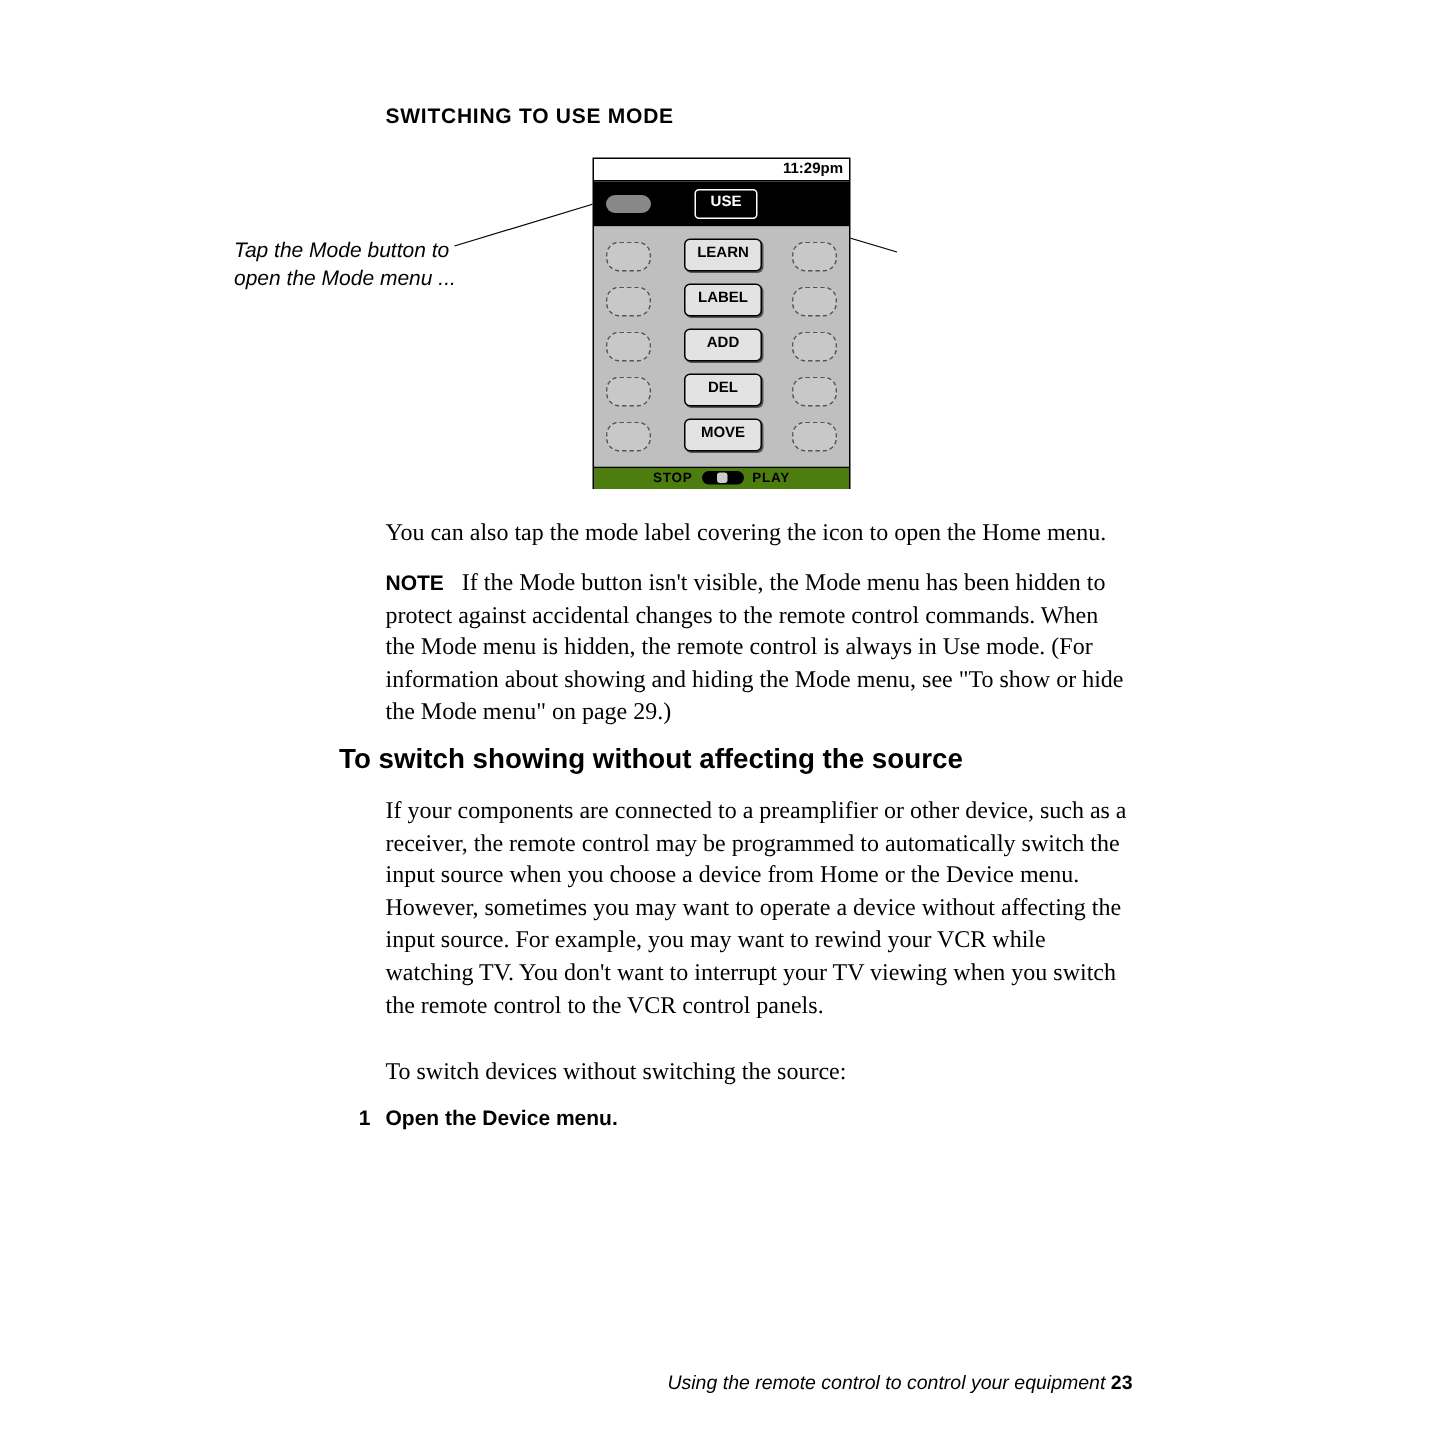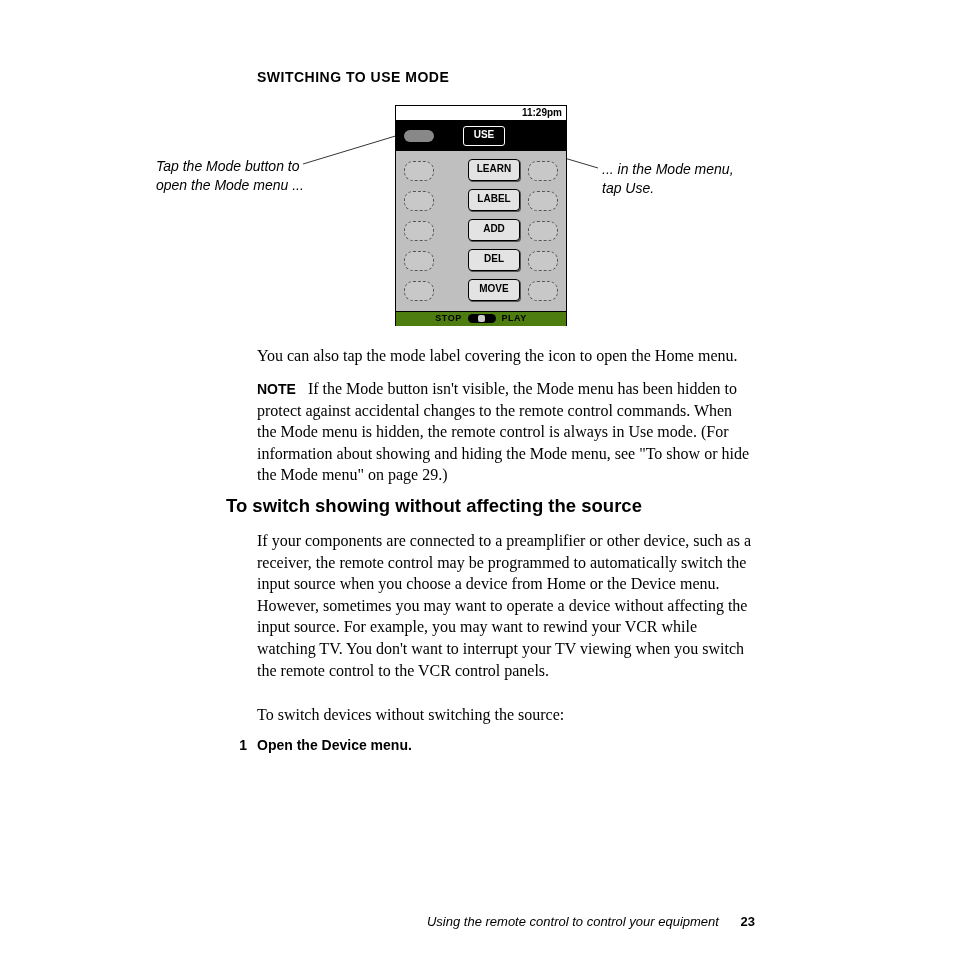--- a/index.html
+++ b/index.html
@@ -102,21 +102,21 @@
     border: 1px dashed #555;
     border-radius: 9px;
     background: #c8c8c8;
     font-size: 6px;
     color: #777;
     text-align: center;
     line-height: 16px;
   }
   .center-col {
     position: absolute;
-    left: 68px; top: 0;
+    left: 56px; top: 0;
     width: 60px;
   }
   .menu-btn {
     width: 50px; height: 20px;
     margin: 8px auto 0 auto;
     background: #e3e3e3;
     border: 1.5px solid #000;
     border-radius: 4px;
     font-family: Arial, sans-serif;
     font-weight: bold;
@@ -190,31 +190,29 @@
     position: absolute;
     bottom: 25px;
     right: 125px;
     font-family: "Gill Sans", "Trebuchet MS", Arial, sans-serif;
     font-style: italic;
     font-size: 13px;
   }
   .page-num {
     font-style: normal;
     font-weight: bold;
-    margin-left: 18px;
   }
 </style>
 </head>
 <body>
 <div class="page">
 
   <div class="section-title">SWITCHING TO USE MODE</div>
 
   <div class="callout callout-left">Tap the Mode button to open the Mode menu ...</div>
-  <div class="callout callout-right">... in the Mode menu, tap Use.</div>
 
   <svg style="position:absolute; left:0; top:0; width:954px; height:954px; pointer-events:none;">
     <line x1="303" y1="164" x2="412" y2="131" stroke="#000" stroke-width="0.8"></line>
     <line x1="598" y1="168" x2="480" y2="133" stroke="#000" stroke-width="0.8"></line>
   </svg>
 
   <div class="figure">
     <div class="fig-time-bar">11:29pm</div>
     <div class="fig-black-bar">
       <div class="mode-oval"></div>

